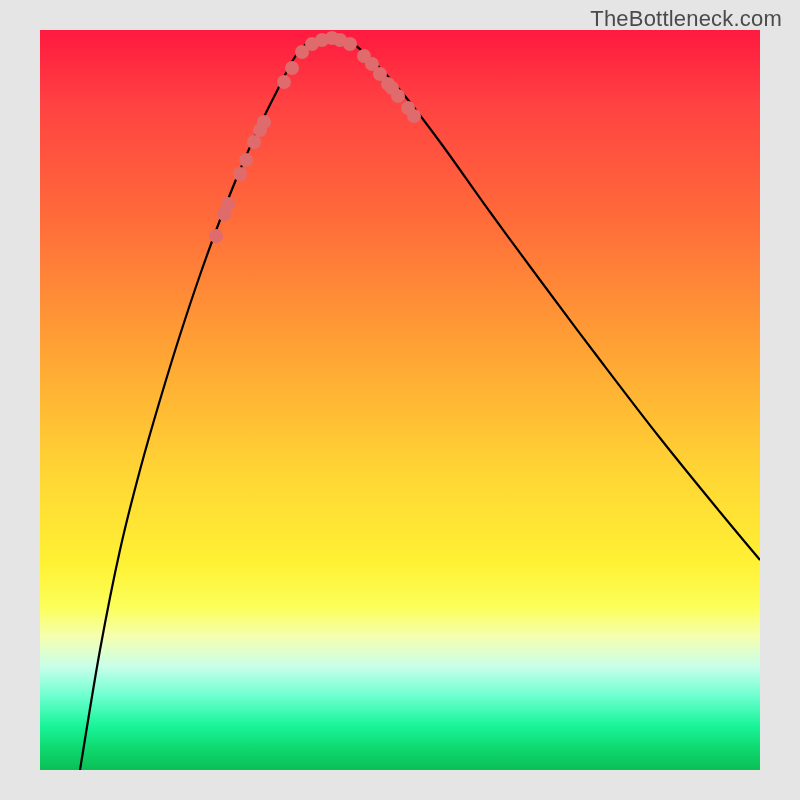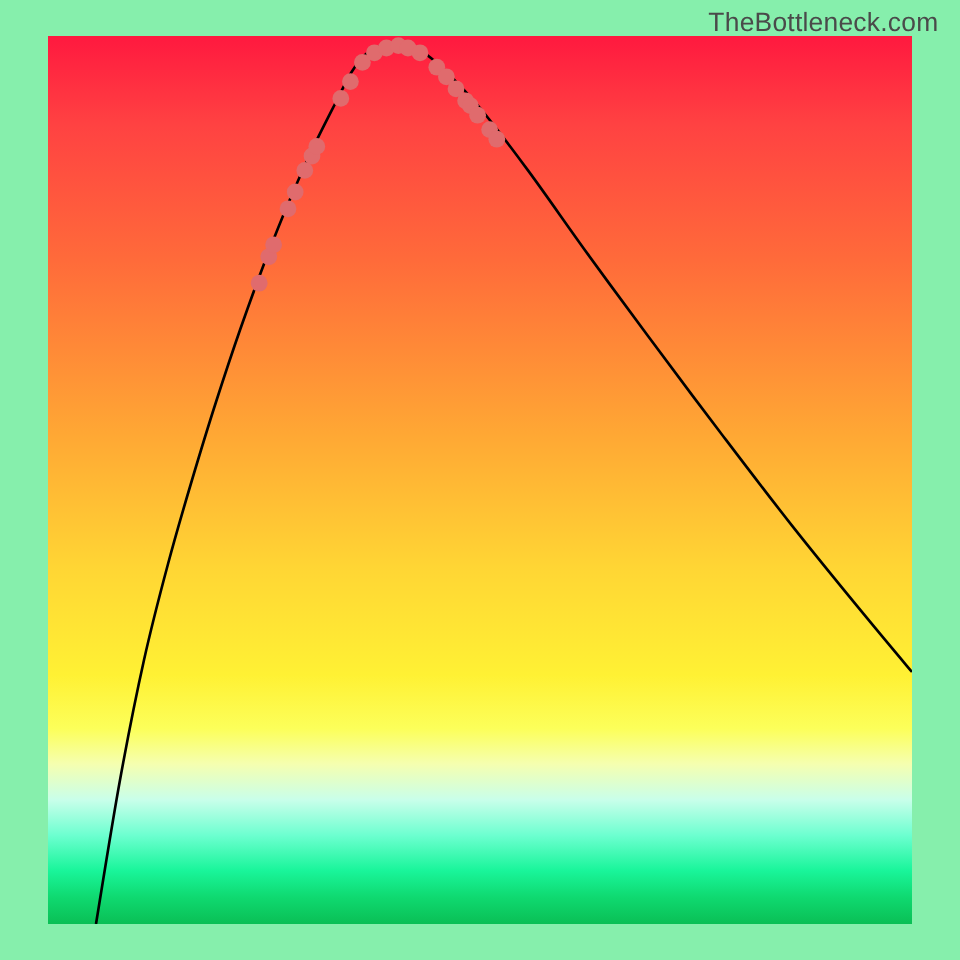--- a/index.html
+++ b/index.html
@@ -10,21 +10,21 @@
     overflow: hidden;
     background: #000;
     font-family: Arial, Helvetica, sans-serif;
   }
   .frame {
     position: absolute;
     left: 0;
     top: 0;
     width: 800px;
     height: 800px;
-    background: #86efac;
+    background: #e5e5e5;
   }
   .plot {
     position: absolute;
     left: 40px;
     top: 30px;
     width: 720px;
     height: 740px;
     background: linear-gradient(
       to bottom,
       #ff193f 0%,

